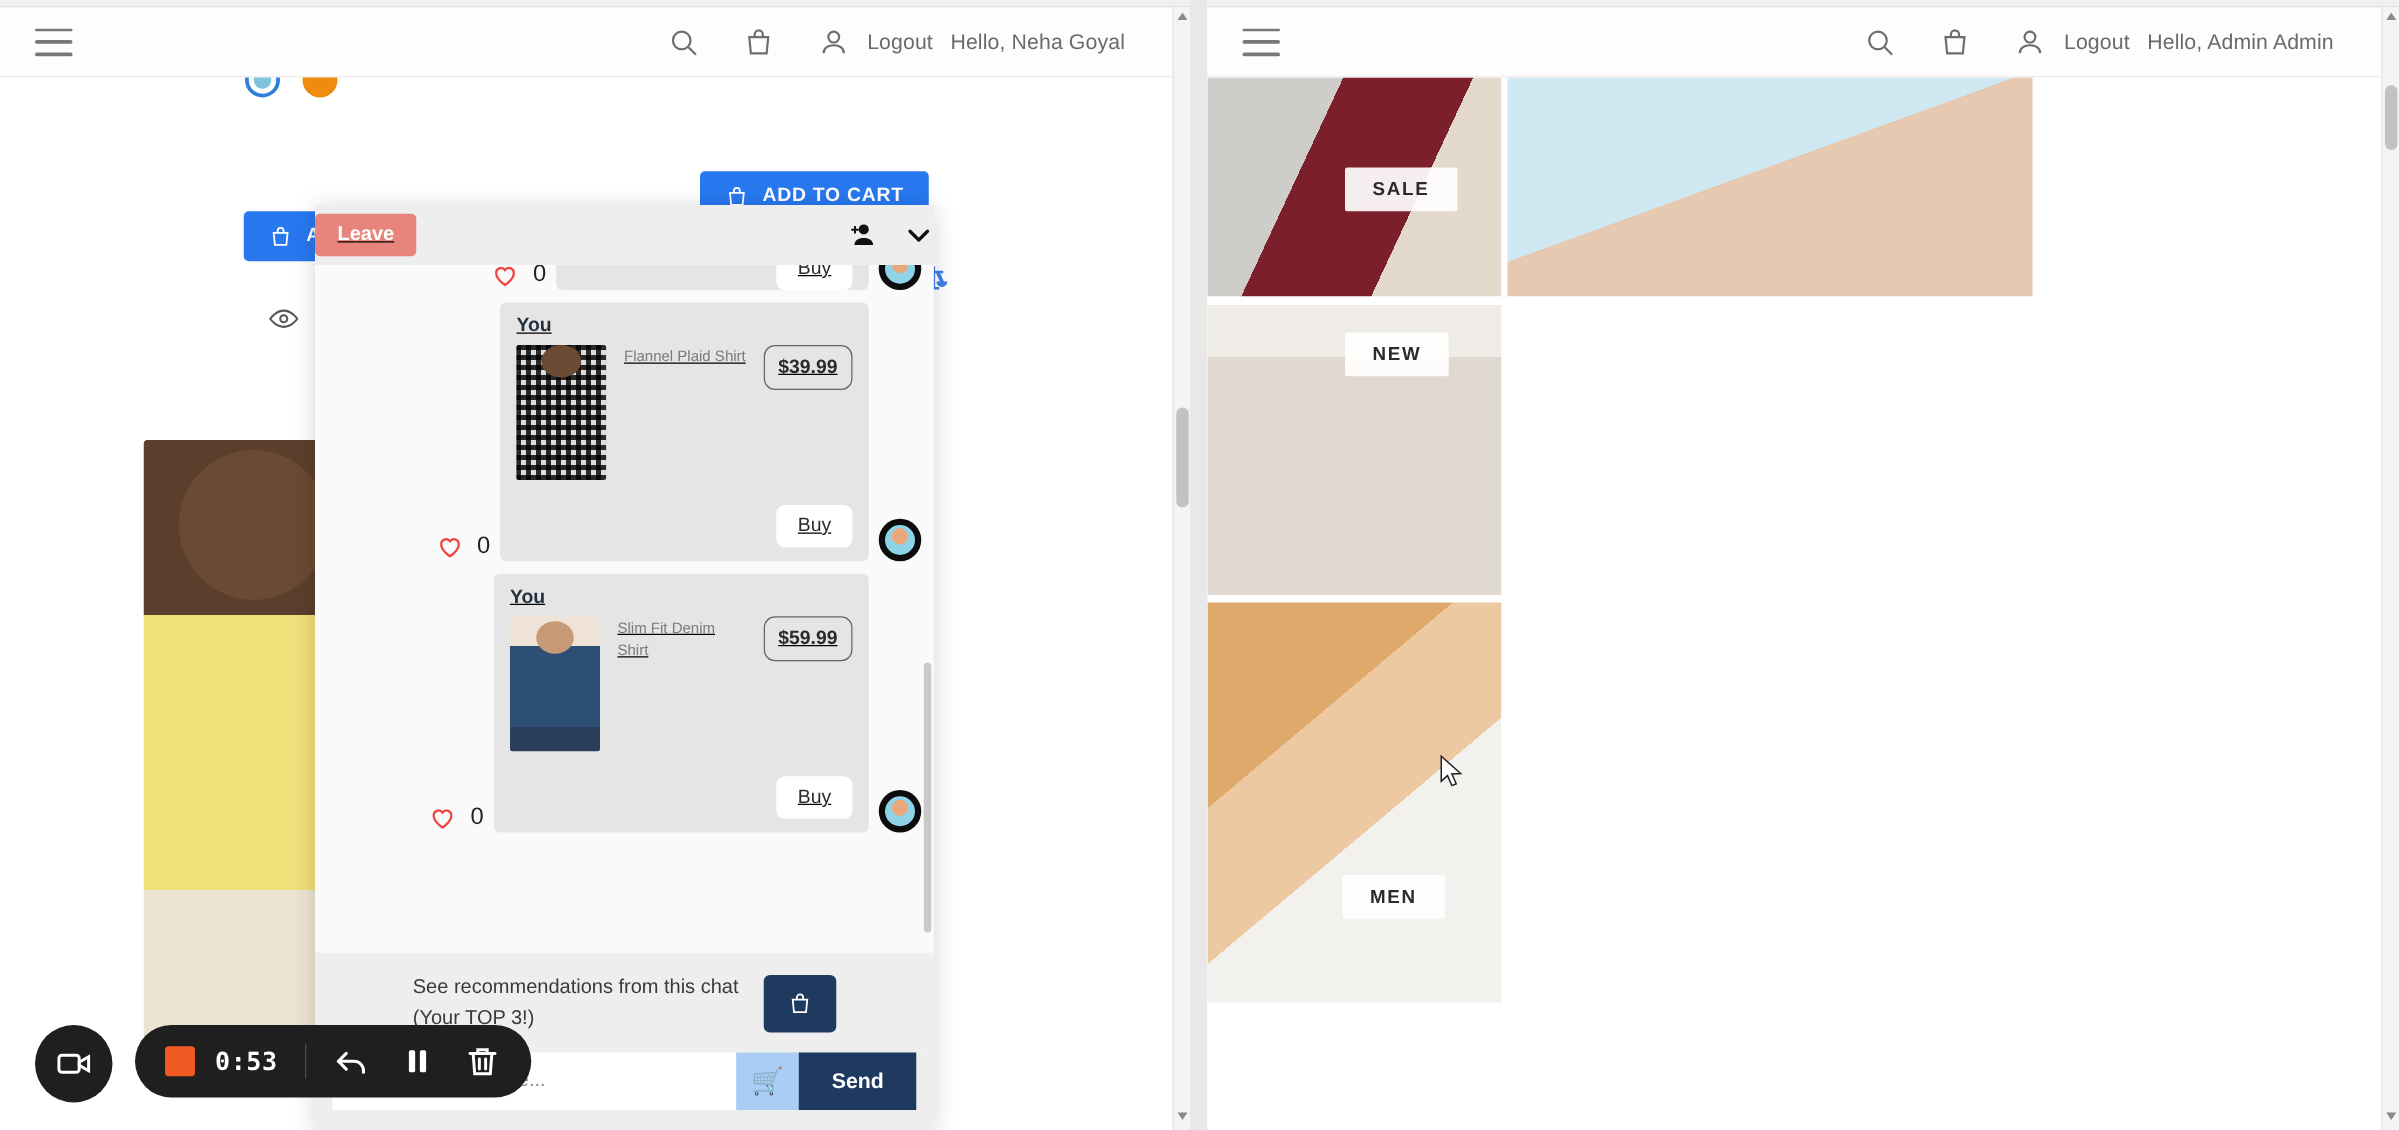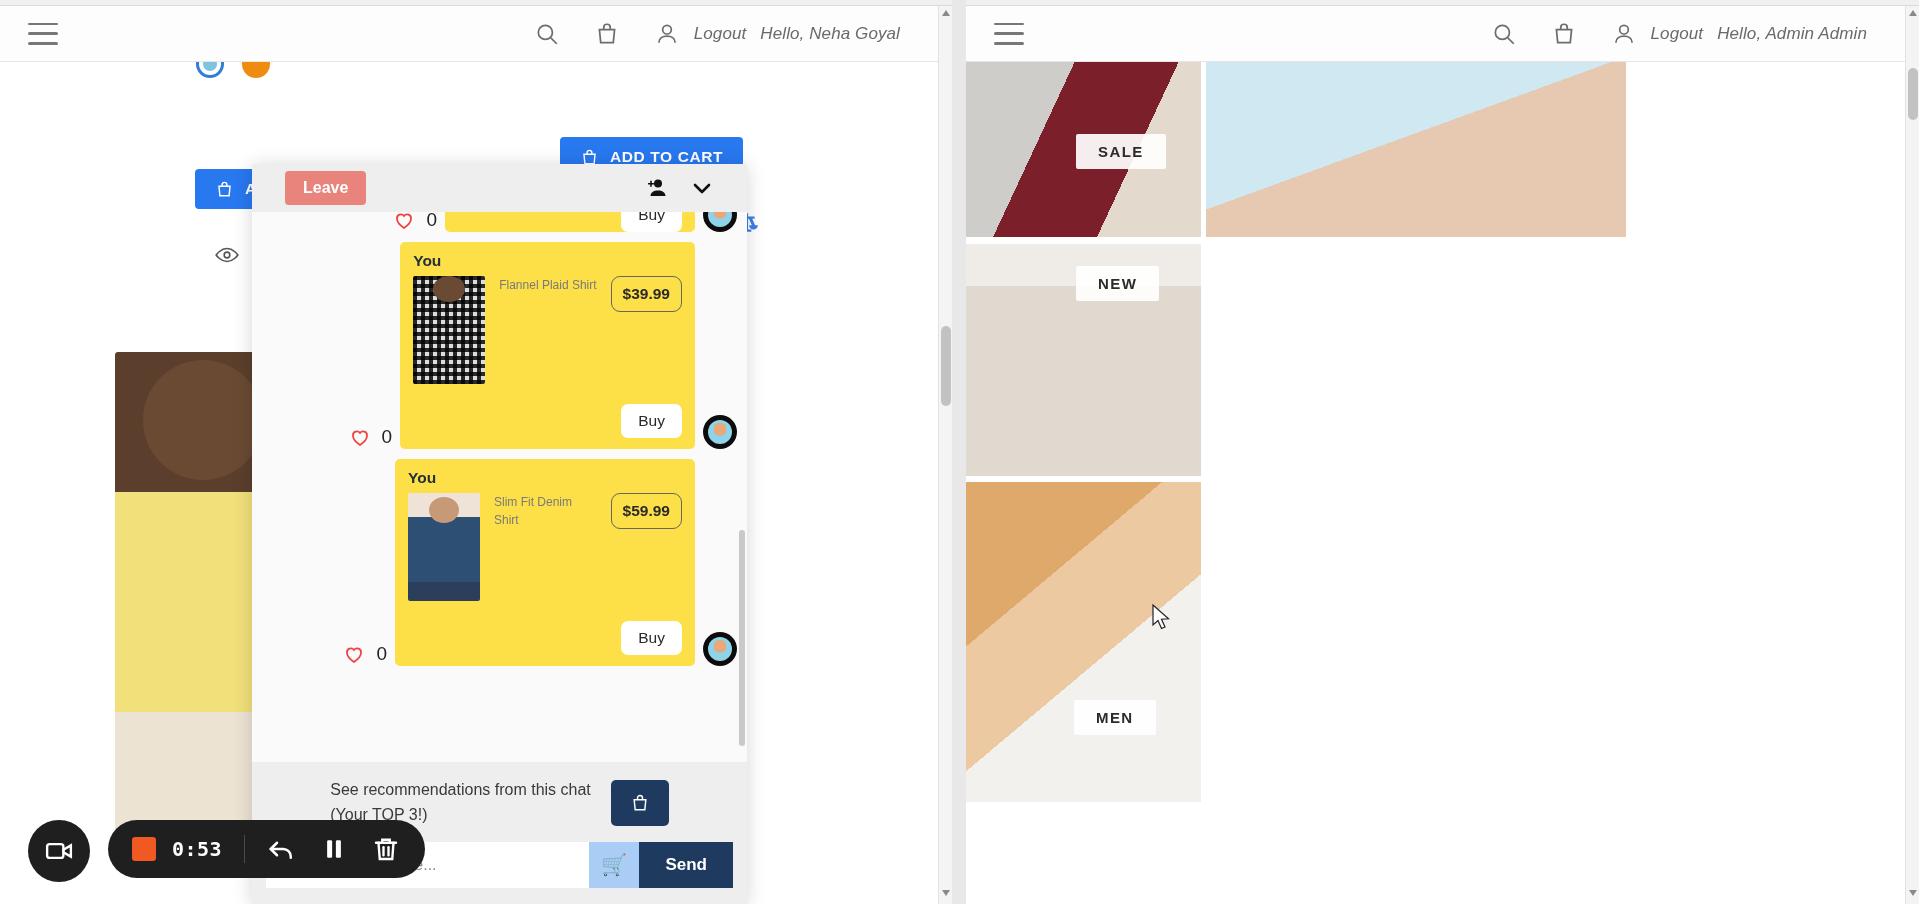--- a/index.html
+++ b/index.html
@@ -24,21 +24,21 @@
   .site-header {
     position:absolute; top:6px; left:0; right:0; height:56px;
     background:#fdfdfd; border-bottom:1px solid #e6e6e6;
     display:flex; align-items:center;
   }
   .hamburger { margin-left:28px; width:30px; height:22px; display:flex; flex-direction:column; justify-content:space-between; cursor:pointer;}
   .hamburger span { display:block; height:2.5px; background:#777; border-radius:2px;}
   .hdr-right { margin-left:auto; display:flex; align-items:center; gap:34px; padding-right:52px;}
   .hdr-icon { width:26px; height:26px; color:#6d6d6d; display:flex; align-items:center; justify-content:center;}
   .hdr-icon svg { width:100%; height:100%; }
-  .hdr-user { display:flex; align-items:center; gap:14px;font-style:italic; }
+  .hdr-user { display:flex; align-items:center; gap:14px; }
   .hdr-link { font-size:17px; color:#6a6a6a; letter-spacing:.1px; }
 
   
   .page-body { position:absolute; top:62px; left:0; right:0; bottom:0; overflow:hidden; background:#fff; }
   .swatches { position:absolute; left:196px; top:-12px; display:flex; gap:18px; }
   .sw { width:28px; height:28px; border-radius:50%; }
   .sw.blue { background:#fff; border:3px solid #2f7fd6; }
   .sw.blue::after{ content:''; display:block; width:14px;height:14px;border-radius:50%;background:#7fc4dd;margin:4px auto;}
   .sw.orange{ background:#ef8c10; }
 
@@ -90,21 +90,21 @@
 
   
   .chat {
     position:absolute; background:#f7f7f7;
     box-shadow:0 2px 18px rgba(0,0,0,.17);
     display:flex; flex-direction:column; overflow:hidden;
   }
   .chat-left  { left:252px; top:164px; width:495px; height:740px; }
 
   .chat-head {
-    height:48px; background:#eeeeee; display:flex; align-items:center; padding:0 33px; flex:none;
+    height:48px; background:#eeeeee; display:flex; align-items:center; padding:0 0; flex:none;text-decoration:underline;
   }
   .btn-leave {
     background:#e8847c; color:#fff; border:none; border-radius:4px;
     font-size:16px; font-weight:700; padding:8px 18px; cursor:pointer;
   }
   .chat-head-icons{ margin-left:auto; display:flex; align-items:center; gap:22px; }
   .chat-head-icons .ci{ width:24px; height:24px; color:#111; cursor:pointer;}
   .chat-head-icons .ci svg{ width:100%; height:100%; }
 
   
@@ -116,21 +116,21 @@
 
   .like{ display:flex; align-items:center; gap:9px; flex:none; }
   .like .h{ width:26px; height:24px; color:#e44; }
   .like .h svg{width:100%;height:100%;}
   .like .n{ font-size:19px; color:#222; }
 
   .bubble{
     border-radius:5px; padding:10px 13px 11px 13px; min-width:250px; max-width:300px;
     position:relative;
   }
-  .bubble.out{ background:#fde047; }
+  .bubble.out{ background:#e5e5e5;text-decoration:underline; }
   .bub-name{ font-size:15.5px; font-weight:700; color:#24303d; margin-bottom:6px; }
   .bub-inner{ display:flex; gap:14px; align-items:flex-start; }
   .prod-img{ width:72px; height:108px; border-radius:2px; flex:none; background:#fff; overflow:hidden; position:relative;}
   .prod-img.plaid{
     background:
       repeating-linear-gradient(90deg,#2b2b2b 0 4px,#ededed 4px 8px),
       repeating-linear-gradient(0deg,#2b2b2b 0 4px,#ededed 4px 8px);
     background-blend-mode:multiply;
   }
   .prod-img.plaid::before{

